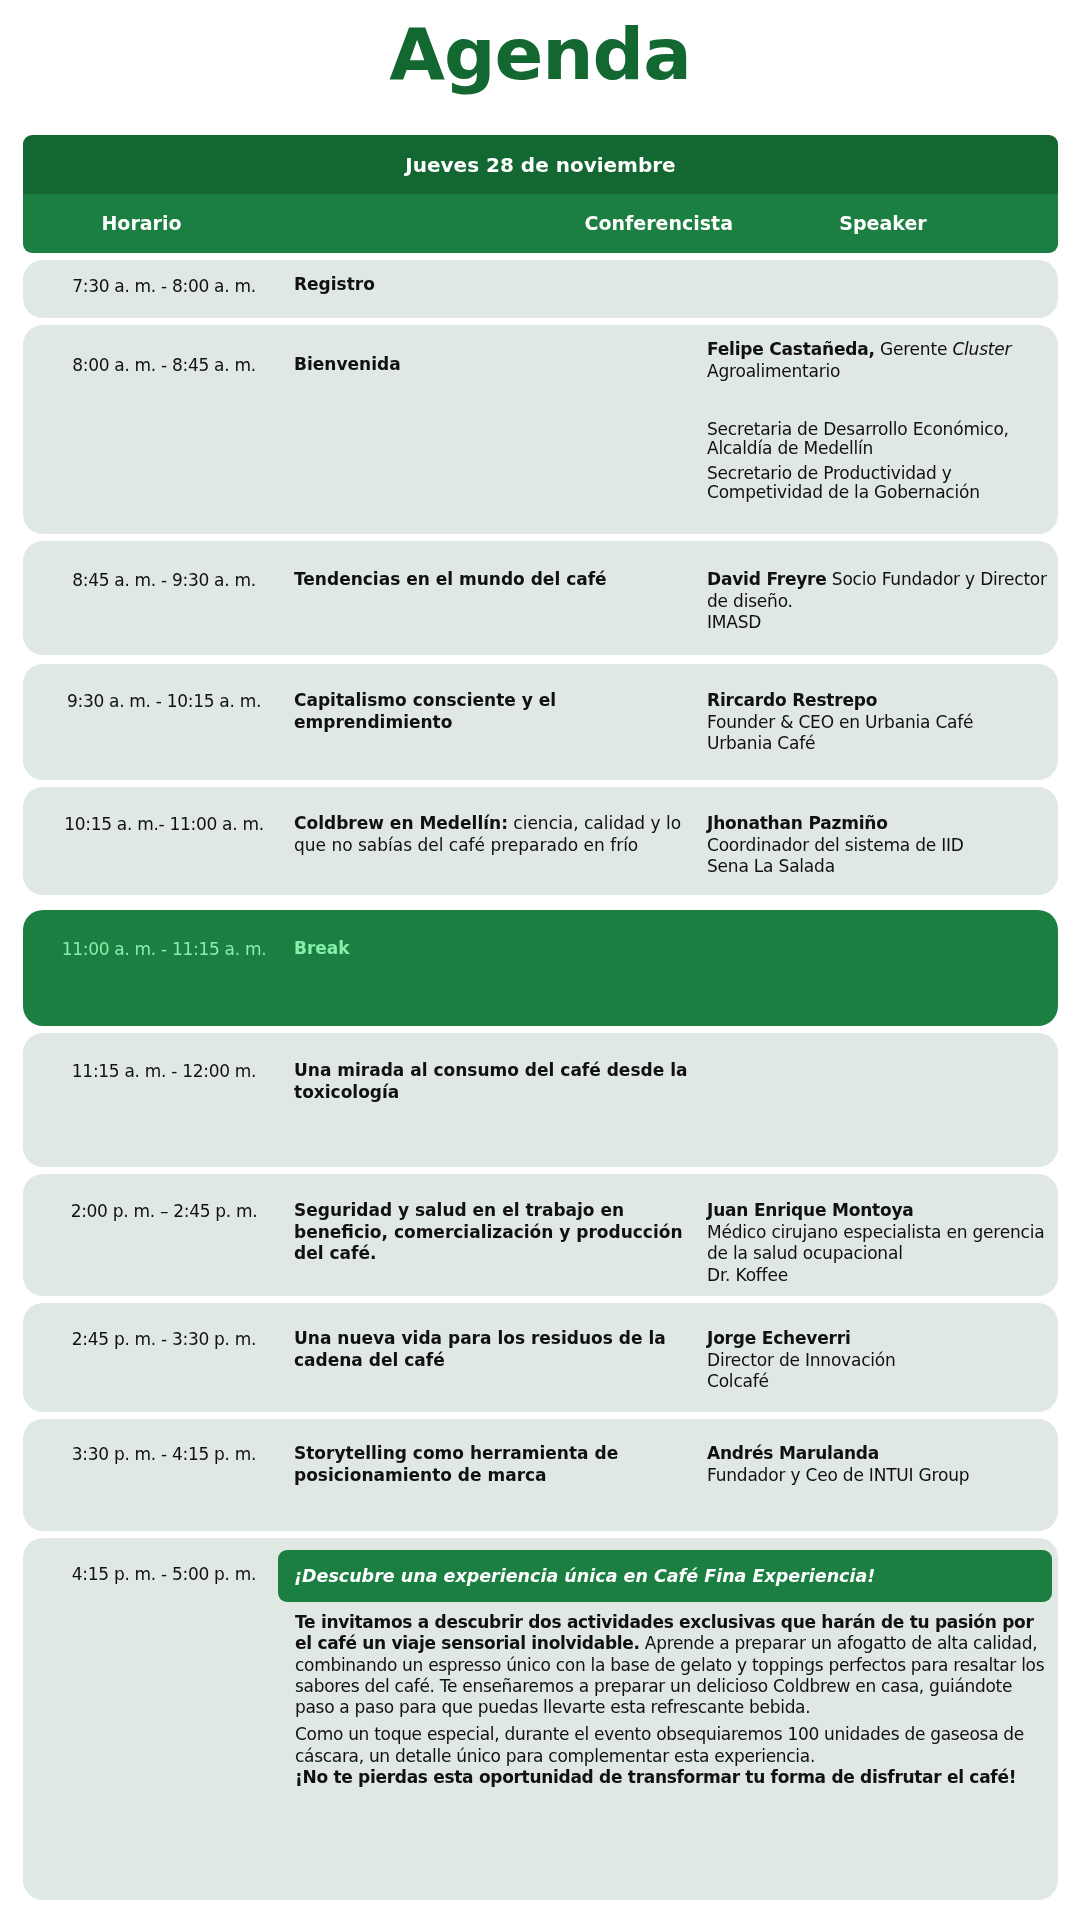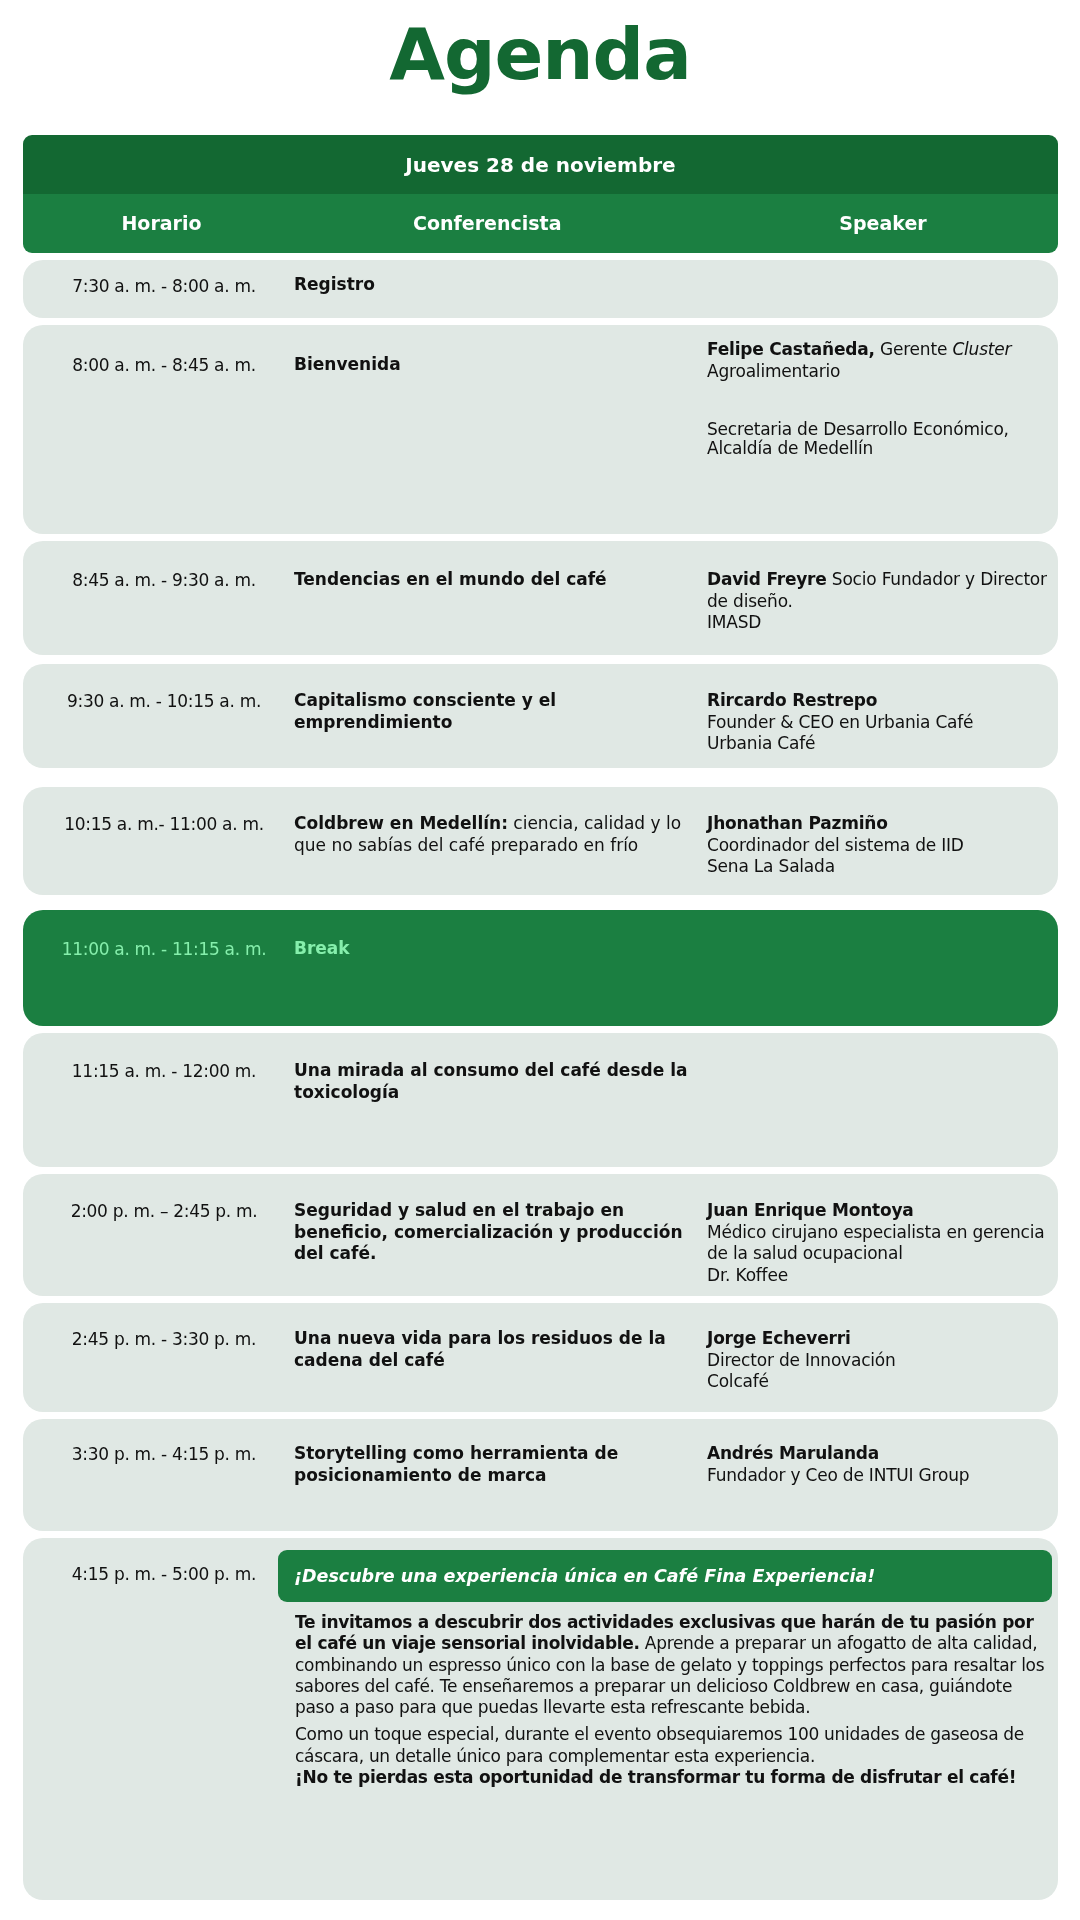--- a/index.html
+++ b/index.html
@@ -7,22 +7,22 @@
          font-family:"DejaVu Sans","Liberation Sans",sans-serif; color:#111111; }
   .title { position:absolute; left:0; top:6px; width:1080px; text-align:center;
            font-size:72px; font-weight:bold; color:#136832; letter-spacing:-1px; line-height:96px; }
   .header { position:absolute; left:23px; top:135px; width:1035px; height:118px;
             border-radius:9px; overflow:hidden; }
   .date-band { height:59px; background:#136832; color:#ffffff; font-weight:bold;
                font-size:20px; display:flex; align-items:center; justify-content:center; }
   .col-band { height:59px; background:#1b7f41; color:#ffffff; font-weight:bold; font-size:19px;
               position:relative; }
   .col-band span { position:absolute; top:0; line-height:59px; }
-  .ch-time { left:0; width:237px; text-align:center;padding-left:20px; }
-  .ch-conf { left:390px; width:320px; text-align:left; }
+  .ch-time { left:0; width:237px; text-align:center; }
+  .ch-conf { left:390px; width:320px; text-align:right; }
   .ch-speaker { left:700px; width:320px; text-align:center; }
 
   .row { position:absolute; left:23px; width:1035px; background:#e0e8e4; border-radius:20px; }
   .row.break { background:#1b7f41; color:#86efac; }
   .cell { position:absolute; top:14px; font-size:17px; line-height:21.5px; }
   .time { left:10px; width:262px; text-align:center; top:16px; letter-spacing:-0.3px; }
   .topic { left:271px; width:400px; }
   .speaker { left:684px; width:340px; letter-spacing:-0.2px; }
   .b { font-weight:bold; }
   .gap2 { height:6px; }
@@ -57,33 +57,34 @@
   <div class="cell topic b" style="top:29px;">Bienvenida</div>
   <div class="cell speaker" style="top:14px;">
     <div>
       <span class="b">Felipe Castañeda,</span>
       <span>Gerente </span><i>Cluster</i>
       <div>Agroalimentario</div>
     </div>
     <div style="height:38px;"></div>
     <div style="line-height:19px;">Secretaria de Desarrollo Económico, Alcaldía de Medellín</div>
     <div class="gap2"></div>
+    <div style="line-height:19px;">Secretario de Productividad y Competividad de la Gobernación</div>
   </div>
 </div>
 
 <div class="row" style="top:541px;height:114px;">
   <div class="cell time" style="top:29px;">8:45 a. m. - 9:30 a. m.</div>
   <div class="cell topic b" style="top:28px;">Tendencias en el mundo del café</div>
   <div class="cell speaker" style="top:28px;">
     <span class="b">David Freyre</span><span> Socio Fundador y Director de diseño.</span>
     <div>IMASD</div>
   </div>
 </div>
 
-<div class="row" style="top:664px;height:104px;">
+<div class="row" style="top:664px;height:116px;">
   <div class="cell time" style="top:27px;">9:30 a. m. - 10:15 a. m.</div>
   <div class="cell topic b" style="top:26px;">Capitalismo consciente y el emprendimiento</div>
   <div class="cell speaker" style="top:26px;">
     <div class="b">Rircardo Restrepo</div>
     <div>Founder &amp; CEO en Urbania Café</div>
     <div>Urbania Café</div>
   </div>
 </div>
 
 <div class="row" style="top:787px;height:108px;">

